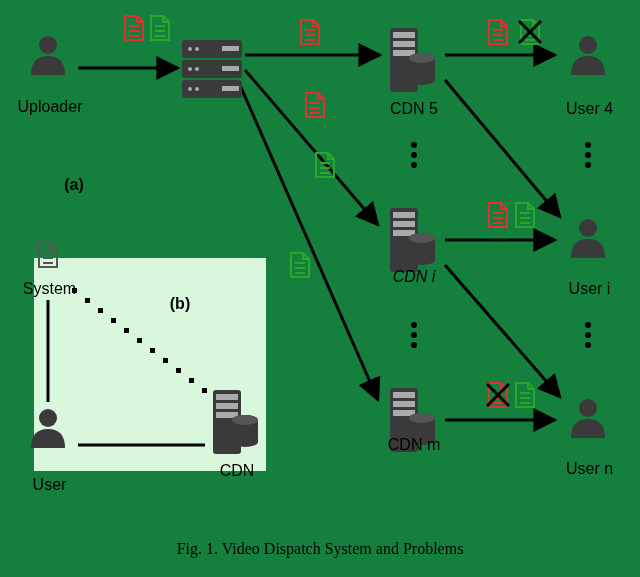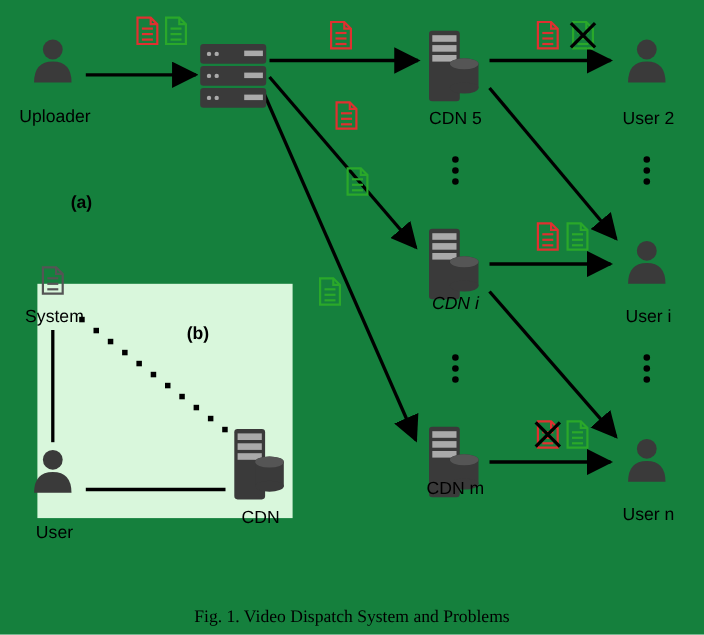--- a/index.html
+++ b/index.html
@@ -193,26 +193,26 @@
 
   </svg>
 
   <div class="label" style="left:10px; top:98px; width:80px; font-weight:400;">Uploader</div>
 
 
   <div class="label" style="left:384px; top:100px; width:60px;">CDN 5</div>
   <div class="label" style="left:384px; top:268px; width:60px;font-style:italic;">CDN i</div>
   <div class="label" style="left:378px; top:436px; width:72px;">CDN m</div>
 
-  <div class="label" style="left:557px; top:100px; width:65px;">User 2</div>
+  <div class="label" style="left:557px; top:100px; width:65px;">User 4</div>
   <div class="label" style="left:557px; top:280px; width:65px;">User i</div>
   <div class="label" style="left:557px; top:460px; width:65px;">User n</div>
 
   <div class="label" style="left:54px; top:176px; width:40px; font-weight:700;">(a)</div>
   <div class="label" style="left:160px; top:295px; width:40px; font-weight:700;">(b)</div>
 
   <div class="label" style="left:22px; top:280px; width:55px;">System</div>
   <div class="label" style="left:22px; top:476px; width:55px; font-weight:500;">User</div>
   <div class="label" style="left:212px; top:462px; width:50px;">CDN</div>
 
-  <div class="caption" style="left:0; top:540px; width:640px;margin-top:12px;">Fig. 1.   Video Dispatch System and Problems</div>
+  <div class="caption" style="left:0; top:540px; width:640px;">Fig. 1.   Video Dispatch System and Problems</div>
 
 </div>
 
 </body></html>

